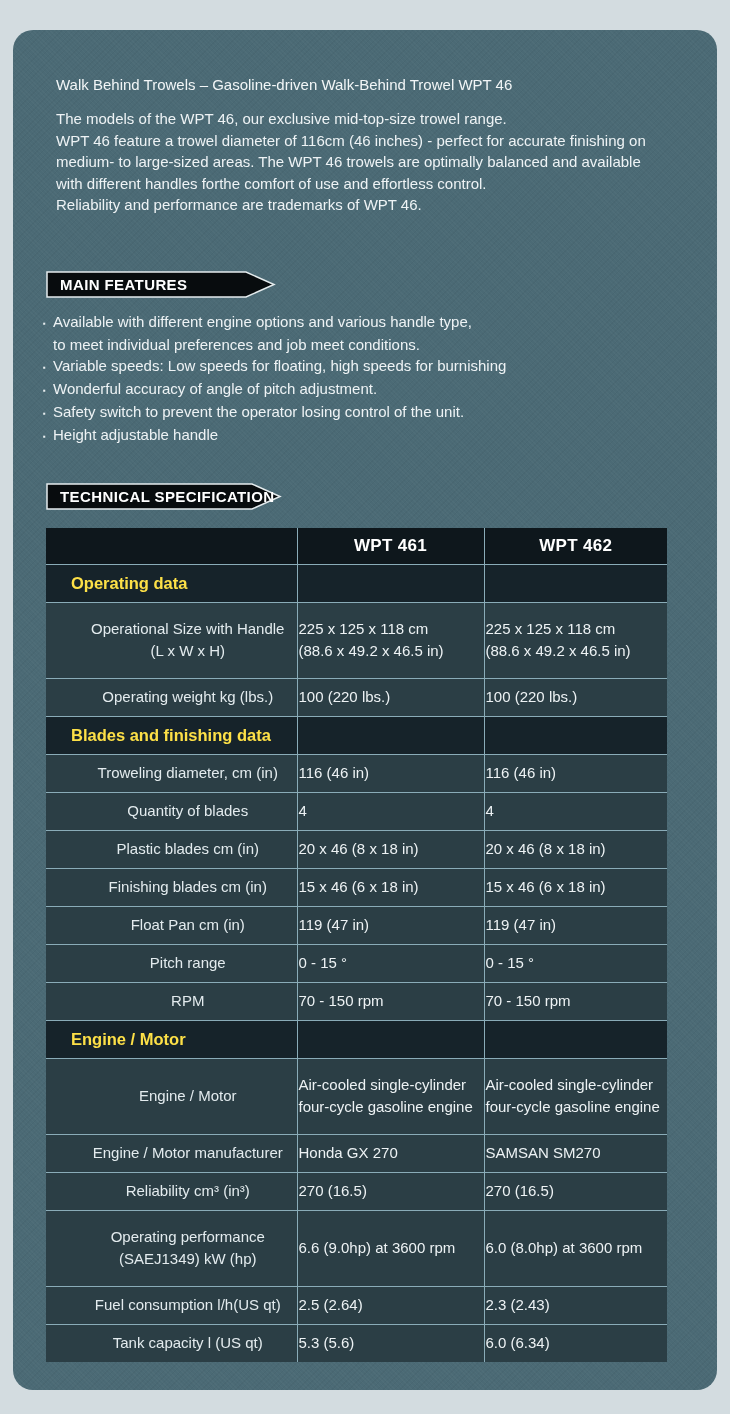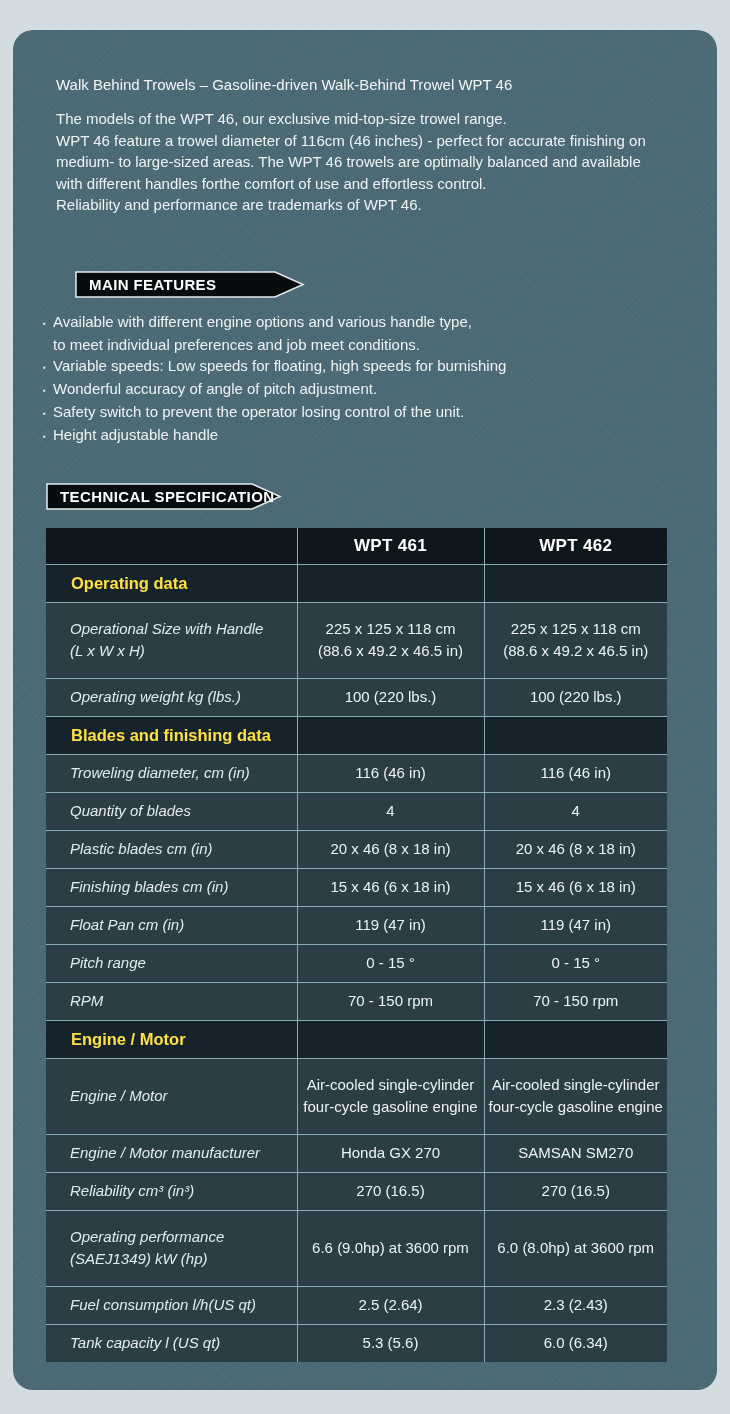--- a/index.html
+++ b/index.html
@@ -21,21 +21,21 @@
   .product-title{
     position:absolute;left:43px;top:44px;width:620px;
     color:#f2f6f7;font-size:15px;line-height:21px;
   }
   .product-intro{
     position:absolute;left:43px;top:78px;width:610px;
     color:#eef3f5;font-size:15px;line-height:21.5px;
     white-space:pre-line;
   }
   .banner{position:absolute;height:27px;}
-  .banner-main{left:33px;top:241px;width:230px;margin-left:29px;}
+  .banner-main{left:33px;top:241px;width:230px;}
   .banner-tech{left:33px;top:453px;width:236px;}
   .banner svg{position:absolute;left:0;top:0;}
   .banner-label{
     position:absolute;left:14px;top:0;height:27px;line-height:27px;
     color:#ffffff;font-size:15px;font-weight:bold;letter-spacing:0.4px;
     white-space:nowrap;
   }
   .feature-list{
     position:absolute;left:30px;top:281px;width:640px;
     color:#eef3f5;font-size:15px;line-height:21px;
@@ -54,33 +54,33 @@
     color:#e9eff1;font-size:15px;
   }
   .spec-table td{border:1px solid #8aacb8;vertical-align:middle;overflow:hidden;}
   .h-head{height:36px;}
   .h-std{height:38px;}
   .h-tall{height:76px;}
   .row-head td{background:#0e171c;}
   .row-section td{background:#16232a;}
   .row-data td{background:#2b3e45;}
   .c-label{
-    text-align:left;padding:2px 8px 2px 24px;
-    color:#e3ebee;line-height:22px;white-space:pre-line;font-style:italic;
+    text-align:center;padding:2px 8px 2px 41px;
+    color:#e3ebee;line-height:22px;white-space:pre-line;
   }
   .c-section{
     text-align:left;padding:2px 8px 2px 25px;
     color:#fde047;font-weight:bold;font-size:16.5px;
   }
   .c-colhead{
     text-align:center;color:#ffffff;font-weight:bold;font-size:17px;
     letter-spacing:0.3px;
   }
   .c-val{
-    text-align:center;line-height:22px;white-space:pre-line;
+    text-align:left;line-height:22px;white-space:pre-line;
     color:#edf2f4;
   }
 </style>
 </head>
 <body>
 
 <div class="panel">
 
   <div class="product-title">Walk Behind Trowels – Gasoline-driven Walk-Behind Trowel WPT 46</div>
 

